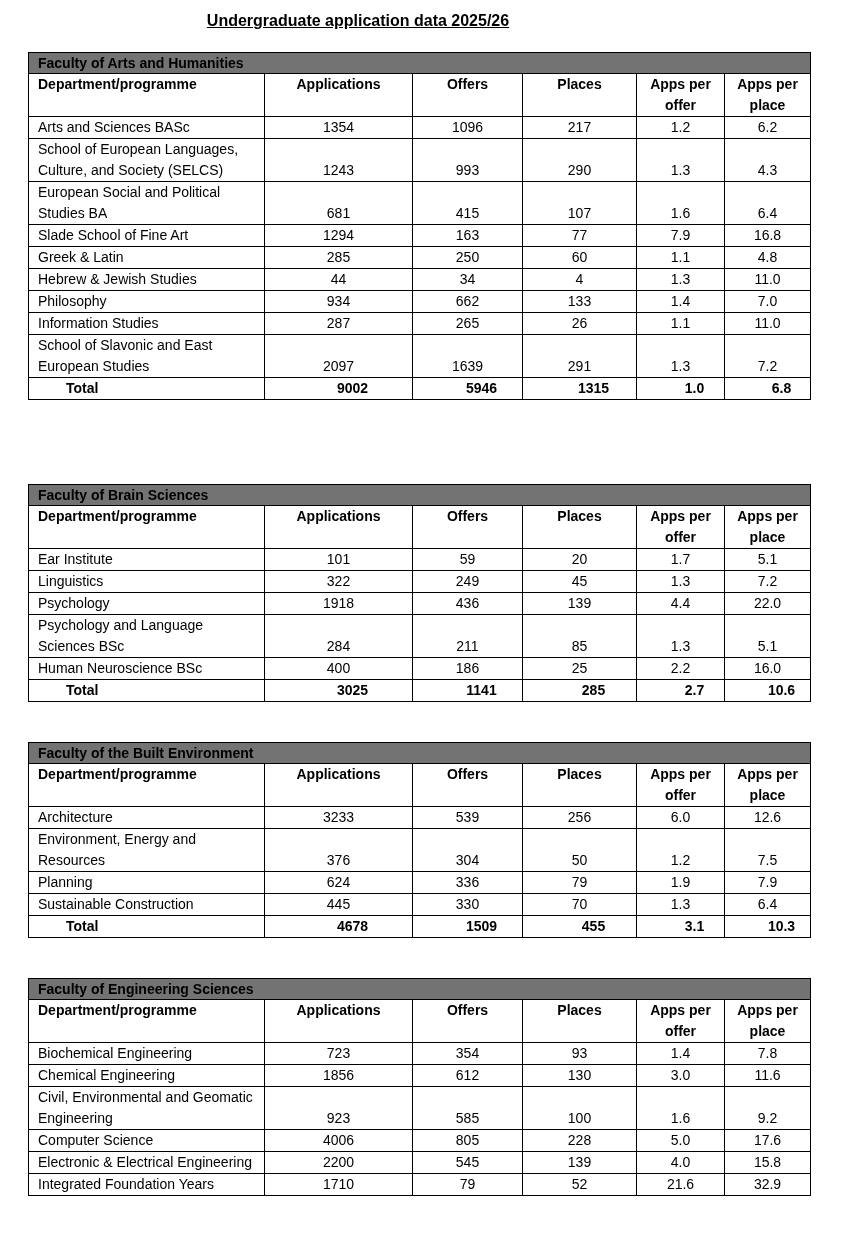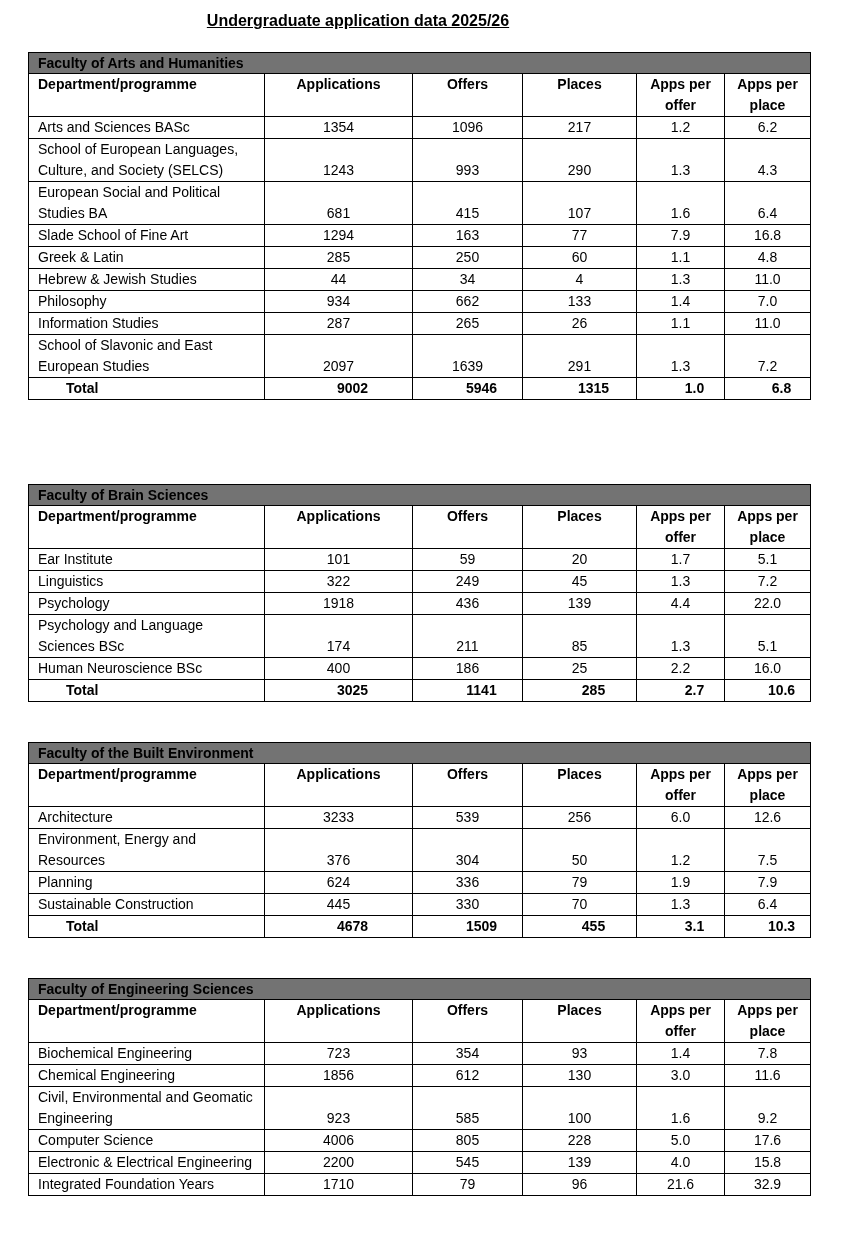--- a/index.html
+++ b/index.html
@@ -187,21 +187,21 @@
   <tr>
     <td>Psychology</td>
     <td class="num">1918</td>
     <td class="num">436</td>
     <td class="num">139</td>
     <td class="num">4.4</td>
     <td class="num">22.0</td>
   </tr>
   <tr>
     <td>Psychology and Language Sciences BSc</td>
-    <td class="num">174</td>
+    <td class="num">284</td>
     <td class="num">211</td>
     <td class="num">85</td>
     <td class="num">1.3</td>
     <td class="num">5.1</td>
   </tr>
   <tr>
     <td>Human Neuroscience BSc</td>
     <td class="num">400</td>
     <td class="num">186</td>
     <td class="num">25</td>
@@ -341,18 +341,18 @@
     <td class="num">2200</td>
     <td class="num">545</td>
     <td class="num">139</td>
     <td class="num">4.0</td>
     <td class="num">15.8</td>
   </tr>
   <tr>
     <td>Integrated Foundation Years</td>
     <td class="num">1710</td>
     <td class="num">79</td>
-    <td class="num">96</td>
+    <td class="num">52</td>
     <td class="num">21.6</td>
     <td class="num">32.9</td>
   </tr>
 </tbody>
   </table>
 
 </body></html>

